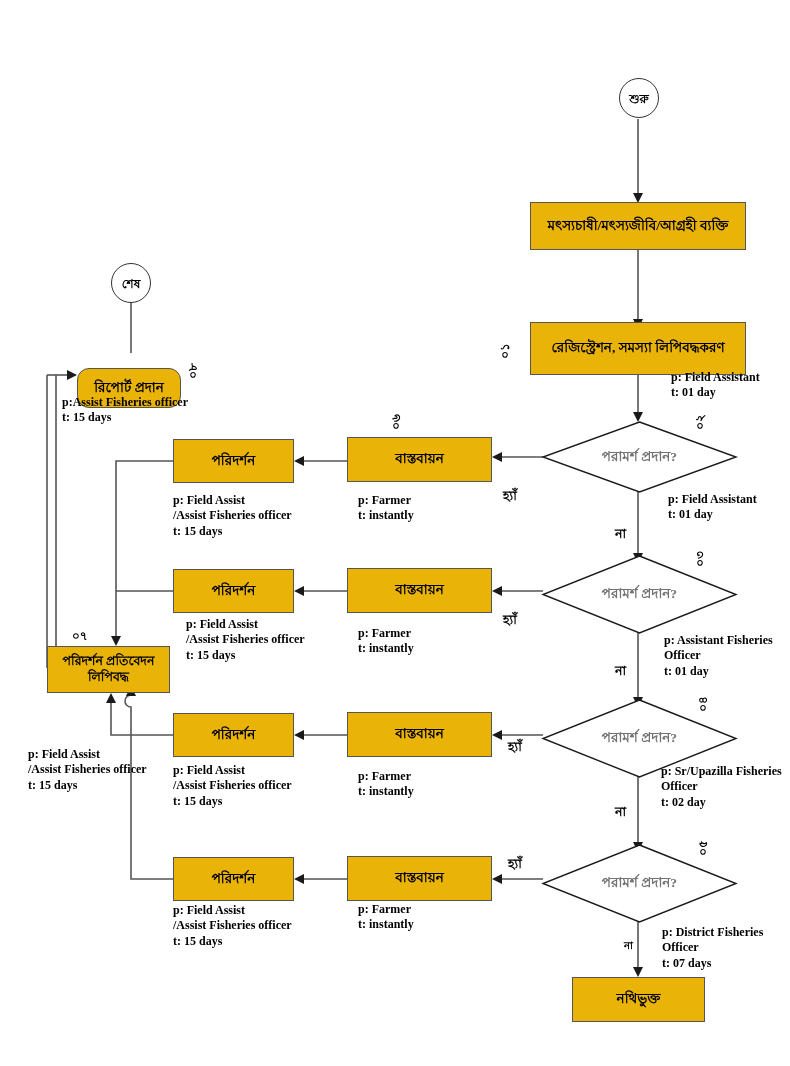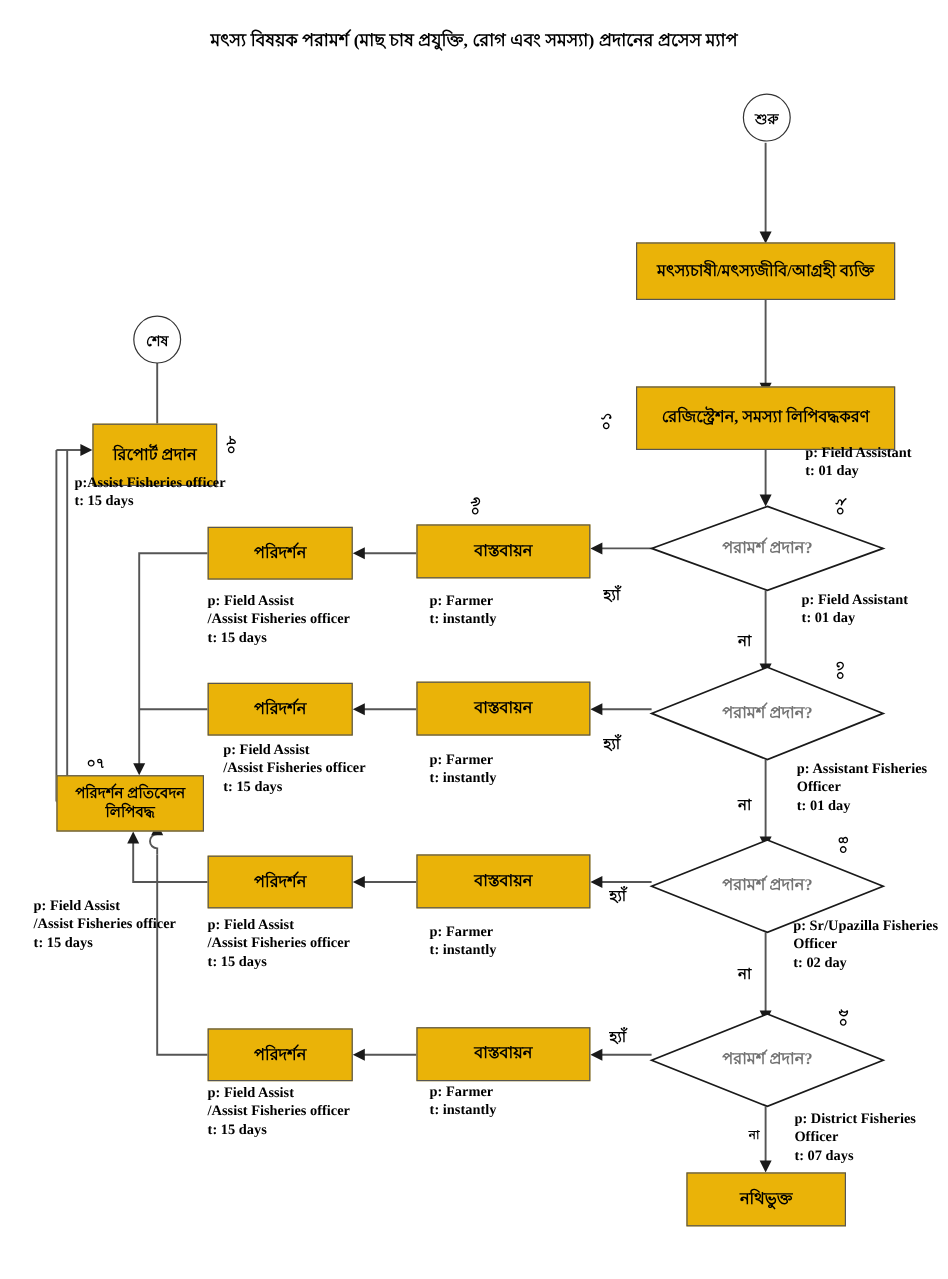--- a/index.html
+++ b/index.html
@@ -53,21 +53,20 @@
   
   #wires{position:absolute;left:0;top:0;width:790px;height:1066px;pointer-events:none;}
   #wires line, #wires path, #wires polyline{stroke:#555;stroke-width:1.6px;fill:none;}
   #wires .head{fill:#1a1a1a;stroke:none;}
 </style>
 </head>
 <body>
 
 <div id="page">
 
-  <div class="title">মৎস্য বিষয়ক পরামর্শ (মাছ চাষ প্রযুক্তি, রোগ এবং সমস্যা) প্রদানের প্রসেস ম্যাপ</div>
 
   <svg id="wires" viewBox="0 0 790 1066">
 
     <line x1="638" y1="119" x2="638" y2="196"></line>
     <polygon class="head" points="638,203 633,193 643,193"></polygon>
 
     <line x1="638" y1="250" x2="638" y2="322"></line>
     <polygon class="head" points="638,329 633,319 643,319"></polygon>
 
     <line x1="638" y1="375" x2="638" y2="415"></line>
@@ -175,21 +174,21 @@
   <div class="box" style="left:347px;top:712px;width:145px;height:45px;">বাস্তবায়ন</div>
   <div class="box" style="left:347px;top:856px;width:145px;height:45px;">বাস্তবায়ন</div>
 
   <div class="box" style="left:173px;top:439px;width:121px;height:44px;">পরিদর্শন</div>
   <div class="box" style="left:173px;top:569px;width:121px;height:44px;">পরিদর্শন</div>
   <div class="box" style="left:173px;top:713px;width:121px;height:44px;">পরিদর্শন</div>
   <div class="box" style="left:173px;top:857px;width:121px;height:44px;">পরিদর্শন</div>
 
   <div class="box" style="left:47px;top:646px;width:123px;height:47px;font-size:12.5px;">পরিদর্শন প্রতিবেদন লিপিবদ্ধ</div>
 
-  <div class="box" style="left:77px;top:353px;width:104px;height:52px;">রিপোর্ট প্রদান</div>
+  <div class="box" style="left:77px;top:368px;width:104px;height:40px;border-radius:12px;">রিপোর্ট প্রদান</div>
 
   <div class="step rot" style="left:495px;top:341px;width:22px;text-align:center;">০১</div>
   <div class="step rot" style="left:690px;top:412px;width:22px;text-align:center;">০২</div>
   <div class="step rot" style="left:690px;top:549px;width:22px;text-align:center;">০৩</div>
   <div class="step rot" style="left:693px;top:694px;width:22px;text-align:center;">০৪</div>
   <div class="step rot" style="left:693px;top:838px;width:22px;text-align:center;">০৫</div>
   <div class="step rot" style="left:386px;top:412px;width:22px;text-align:center;">০৬</div>
   <div class="step" style="left:72px;top:627px;">০৭</div>
   <div class="step rot" style="left:183px;top:361px;width:22px;text-align:center;">০৮</div>
 

